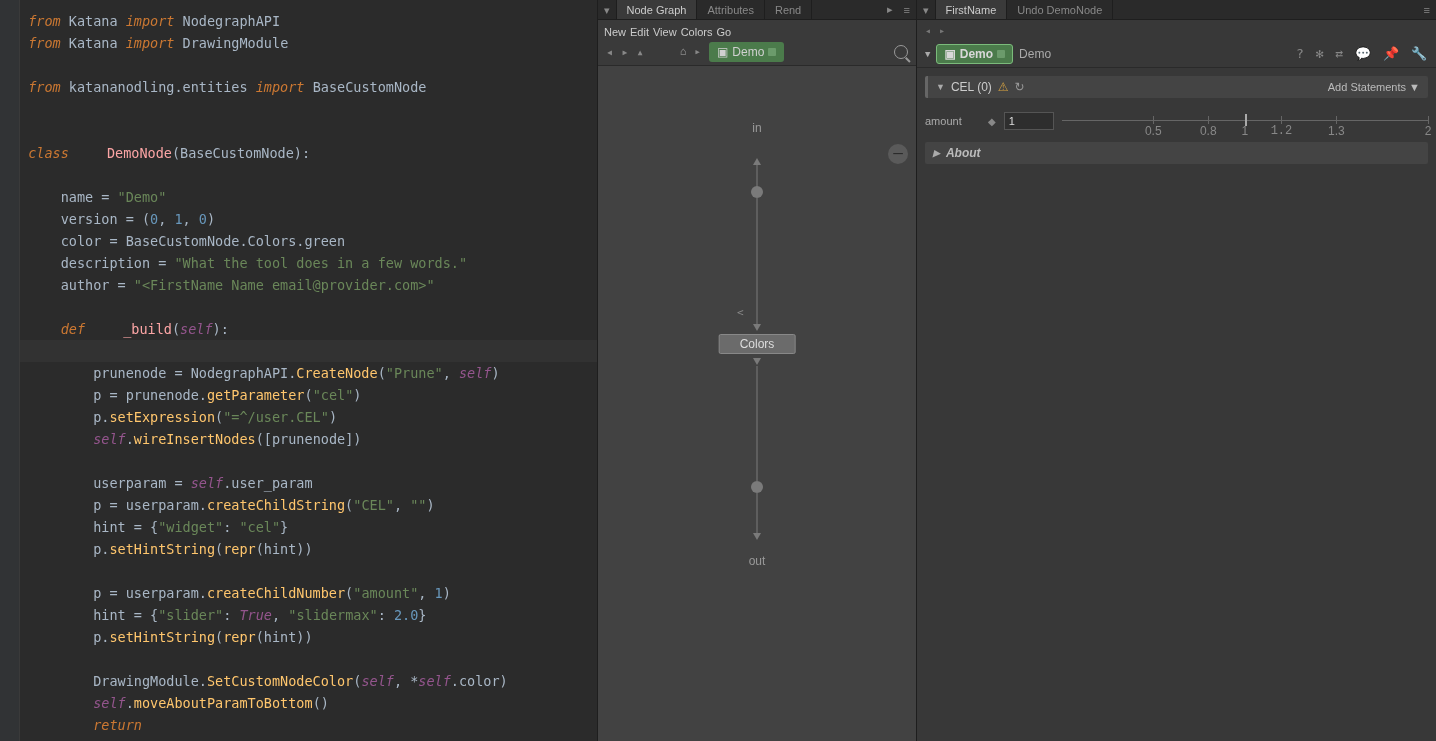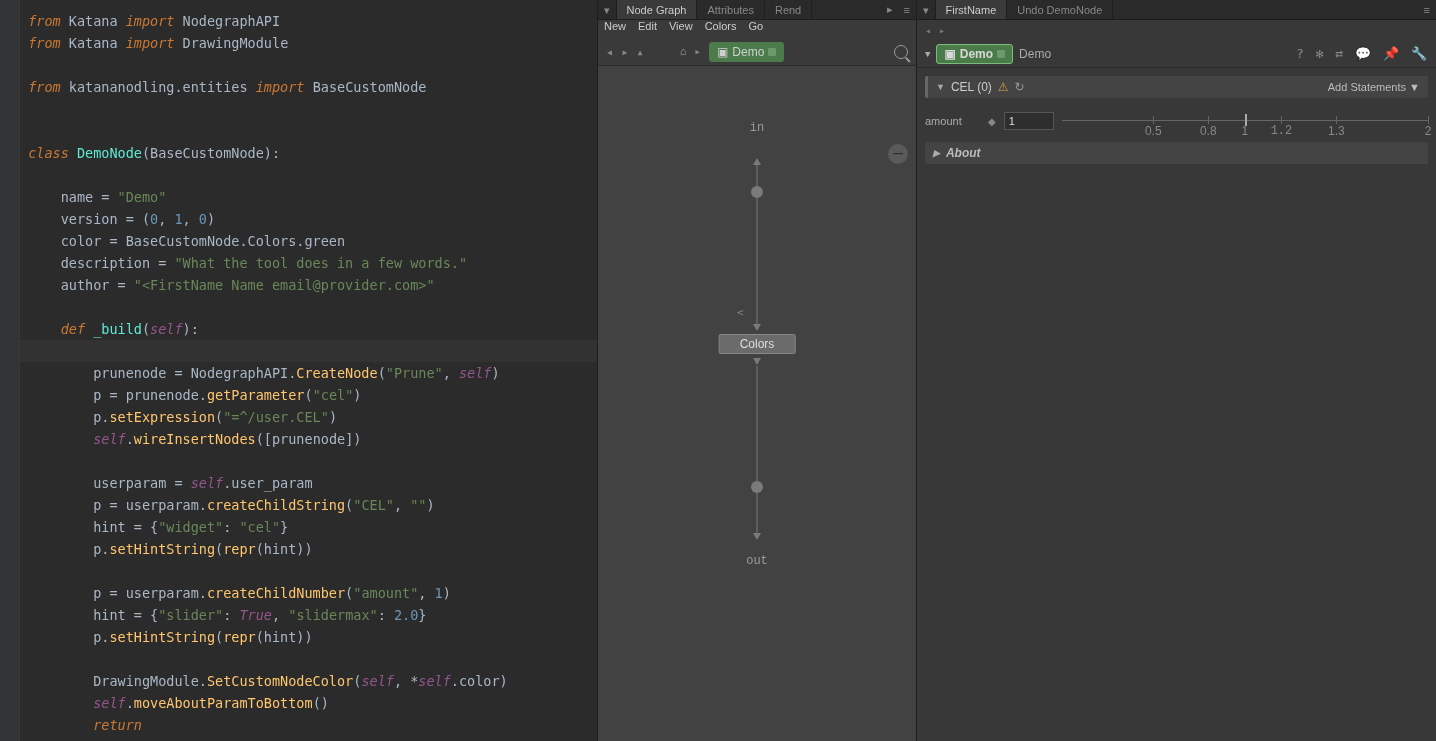--- a/index.html
+++ b/index.html
@@ -29,21 +29,21 @@
 }
 .code {
   flex:1;
   padding:10px 0 0 0;
   line-height:22px;
   font-size:13.5px;
   white-space:pre;
   overflow:hidden;
 }
 .kw-orange { color:#cc7832; font-style:italic; }
-.fn-name { color:#5eead4; }
+.fn-name { color:#fca5a5;margin-left:30px; }
 .str { color:#6a8759; }
 .num { color:#6897bb; }
 .self { color:#94558d; font-style:italic; }
 .method { color:#ffc66d; }
 .caret-line { background:#323232; display:block; }
 
 
 .nodegraph-panel {
   width:320px;
   height:100%;
@@ -72,26 +72,26 @@
 .tab.active { background:#3a3a3a; color:#ccc; }
 .tab-arrow {
   margin-left:auto;
   padding:0 5px;
   color:#888;
 }
 .menubar {
   height:18px;
   background:#3a3a3a;
   display:flex;
-  align-items:flex-start;
+  align-items:flex-end;
   font-family:sans-serif;
   font-size:11px;
   color:#ccc;
   padding:0 6px;
-  gap:12px;
+  gap:4px;
 }
 .navbar {
   height:28px;
   background:#3a3a3a;
   display:flex;
   align-items:center;
   padding:0 8px;
   gap:8px;
   border-bottom:1px solid #2a2a2a;
 }
@@ -134,21 +134,21 @@
   flex:1;
   background:#424242;
   position:relative;
   overflow:hidden;
 }
 .port-label {
   position:absolute;
   left:50%;
   transform:translateX(-50%);
   color:#999;
-  font-family:Liberation Mono, monospace;
+  font-family:Liberation Sans, sans-serif;
   font-size:12px;
 }
 .node-port {
   position:absolute;
   left:50%;
   transform:translateX(-50%);
   width:12px;height:12px;
   background:#7a7a7a;
   border-radius:50%;
 }

